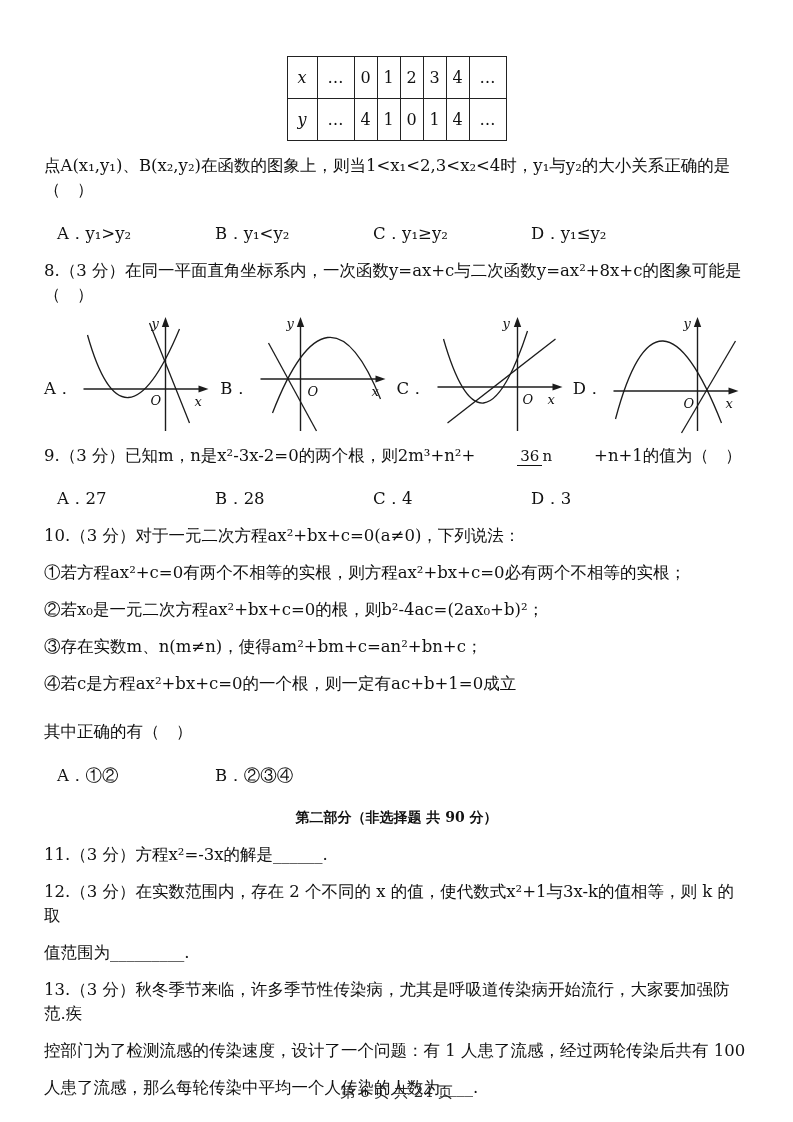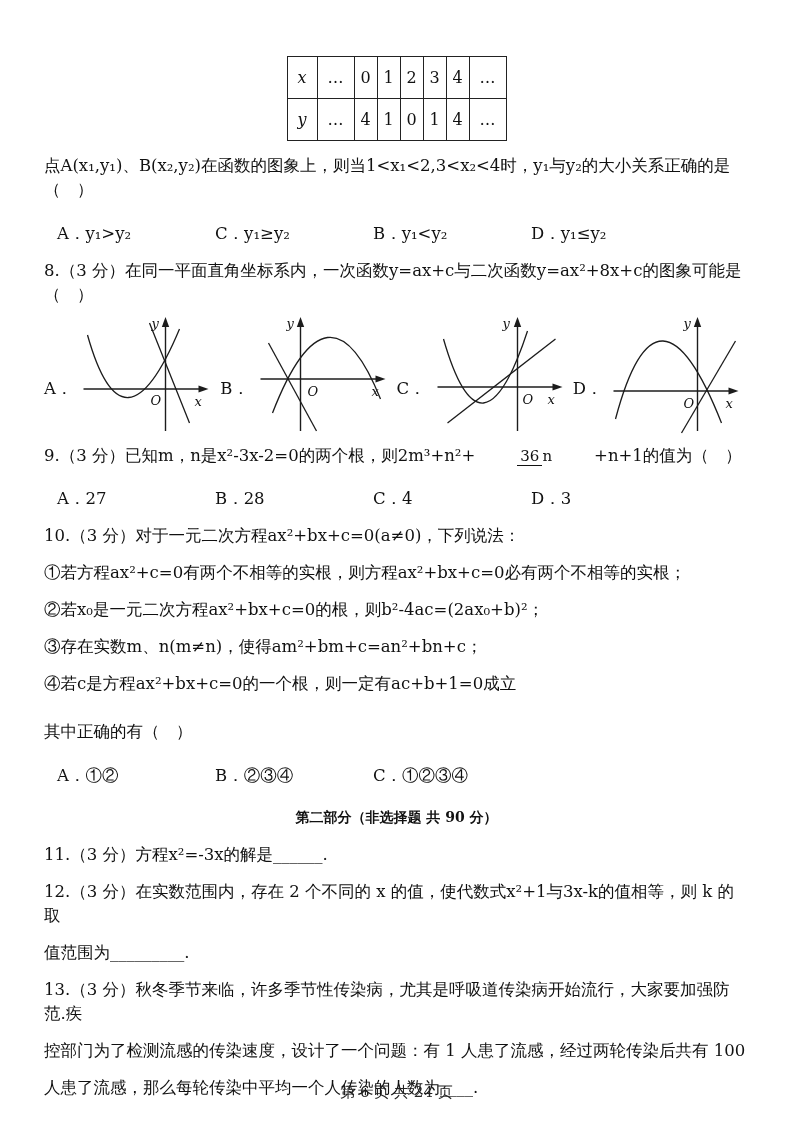--- a/index.html
+++ b/index.html
@@ -105,22 +105,22 @@
       <td class="c-num">4</td>
       <td class="c-dots">…</td>
     </tr>
   </tbody>
     </table>
 
   <div class="line">点A(x₁,y₁)、B(x₂,y₂)在函数的图象上，则当1&lt;x₁&lt;2,3&lt;x₂&lt;4时，y₁与y₂的大小关系正确的是（　）</div>
 
   <div class="options-row">
     <span>A．y₁&gt;y₂</span>
+    <span>B．y₁&lt;y₂</span>
     <span>C．y₁≥y₂</span>
-    <span>B．y₁&lt;y₂</span>
     <span>D．y₁≤y₂</span>
   </div>
 
   <div class="line">8.（3 分）在同一平面直角坐标系内，一次函数y=ax+c与二次函数y=ax²+8x+c的图象可能是（　）</div>
 
   <div class="graphs-row">
 
     <div class="graph">
       <span class="glabel">A．</span>
       <svg width="142" height="122" viewBox="0 0 135 122">
@@ -202,21 +202,20 @@
   <div class="line">10.（3 分）对于一元二次方程ax²+bx+c=0(a≠0)，下列说法：</div>
   <div class="line">①若方程ax²+c=0有两个不相等的实根，则方程ax²+bx+c=0必有两个不相等的实根；</div>
   <div class="line">②若x₀是一元二次方程ax²+bx+c=0的根，则b²-4ac=(2ax₀+b)²；</div>
   <div class="line">③存在实数m、n(m≠n)，使得am²+bm+c=an²+bn+c；</div>
   <div class="line">④若c是方程ax²+bx+c=0的一个根，则一定有ac+b+1=0成立</div>
   <div class="line tight">其中正确的有（　）</div>
 
   <div class="options-row">
     <span>A．①②</span>
     <span>B．②③④</span>
-    <span>C．①②③④</span>
   </div>
 
   <div class="section-title">第二部分（非选择题 共 90 分）</div>
 
   <div class="line">11.（3 分）方程x²=-3x的解是______.</div>
   <div class="line">12.（3 分）在实数范围内，存在 2 个不同的 x 的值，使代数式x²+1与3x-k的值相等，则 k 的取</div>
   <div class="line">值范围为_________.</div>
   <div class="line">13.（3 分）秋冬季节来临，许多季节性传染病，尤其是呼吸道传染病开始流行，大家要加强防范.疾</div>
   <div class="line">控部门为了检测流感的传染速度，设计了一个问题：有 1 人患了流感，经过两轮传染后共有 100</div>
   <div class="line">人患了流感，那么每轮传染中平均一个人传染的人数为____.</div>

